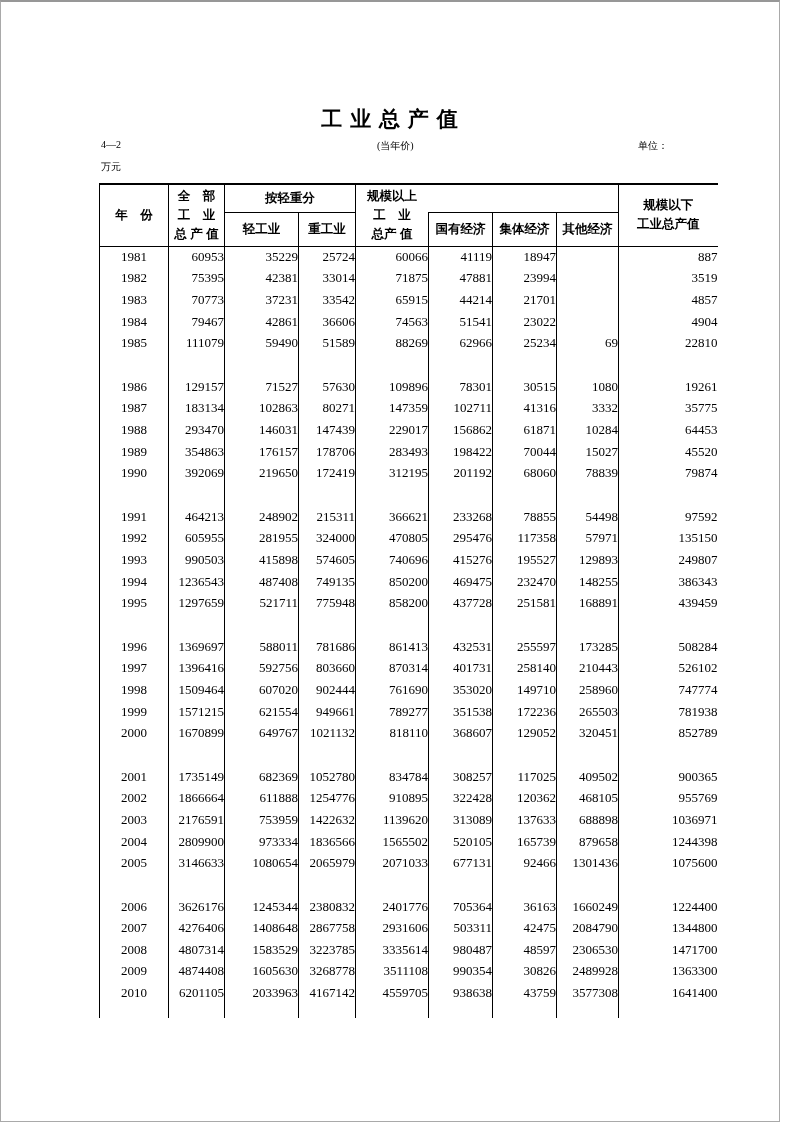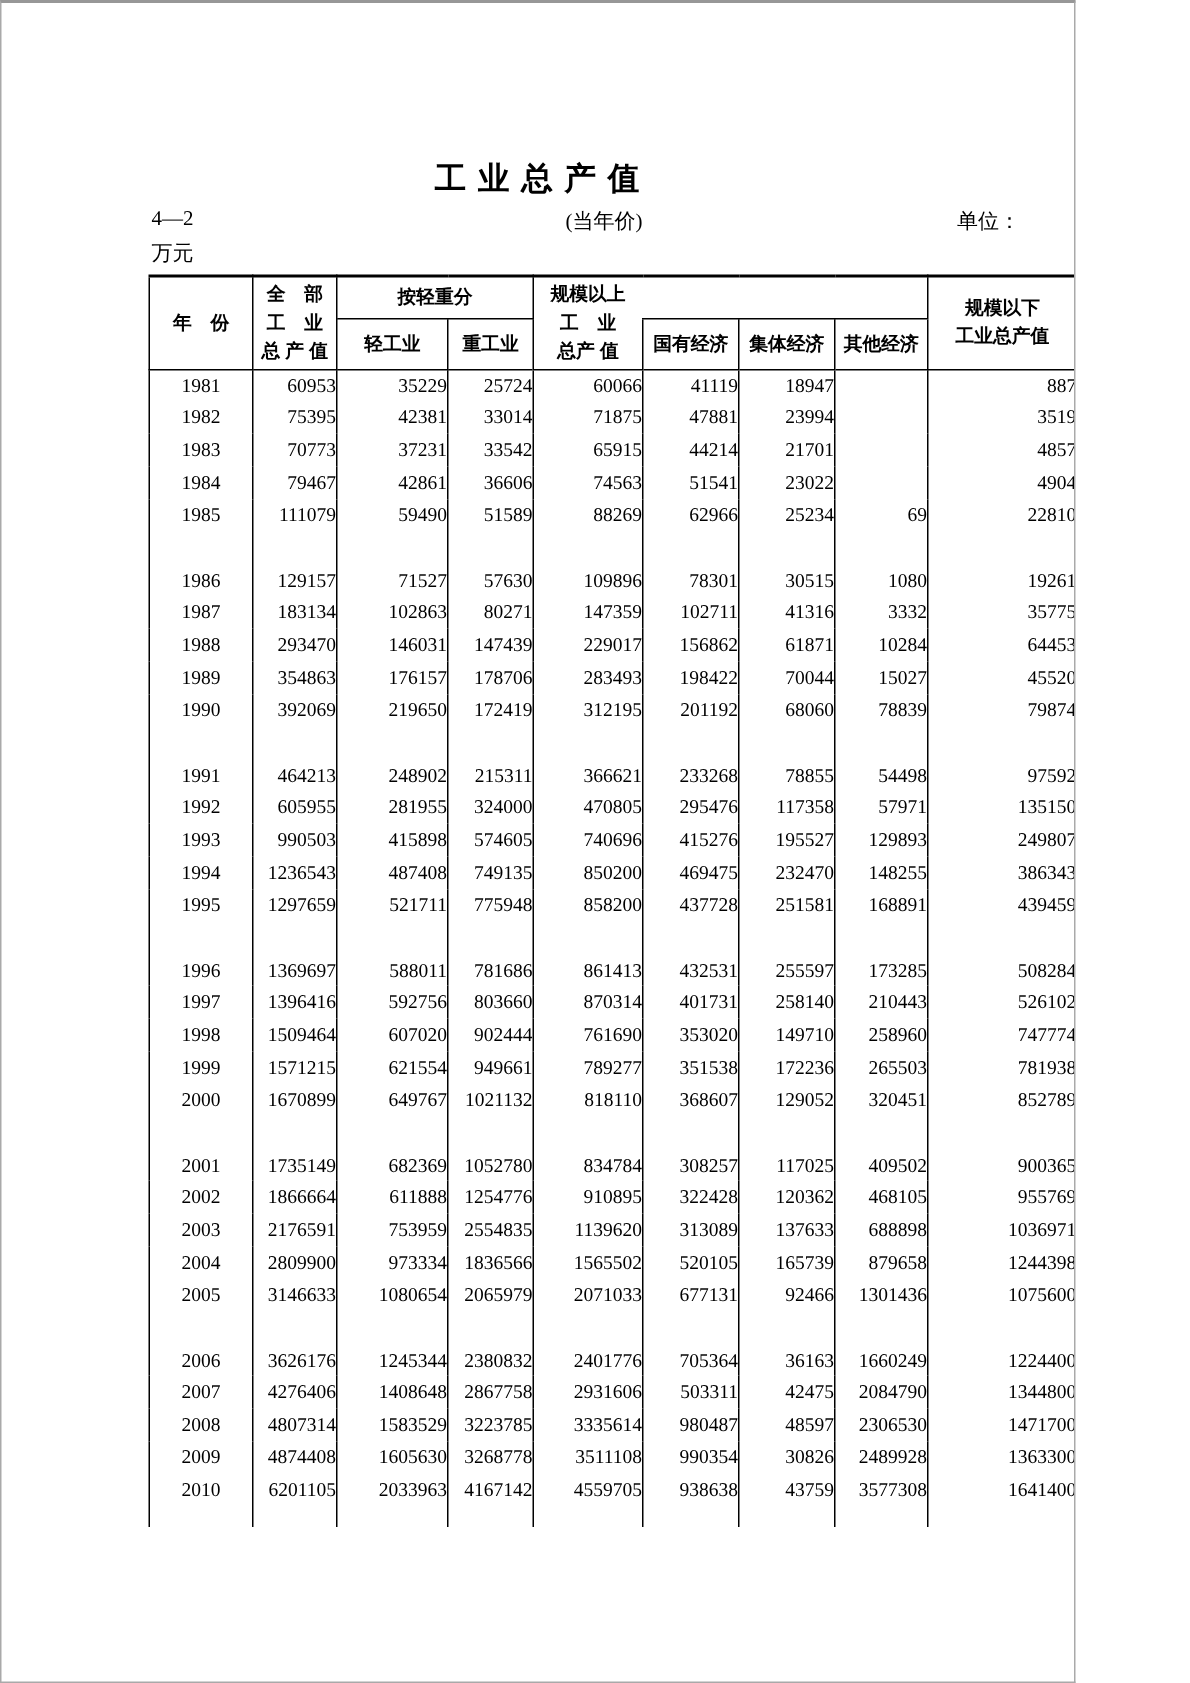--- a/index.html
+++ b/index.html
@@ -1,39 +1,39 @@
 <!DOCTYPE html>
 <html><head>
 <meta charset="utf-8">
 <style>
   html, body { margin: 0; padding: 0; background: #ffffff; }
   .page {
     position: relative;
-    width: 717px;
+    width: 780px;
     height: 1122px;
     box-sizing: border-box;
     background: #ffffff;
     border: 1px solid #a9a9a9;
     border-top: 2px solid #979797;
     overflow: hidden;
     font-family: "Liberation Serif", serif;
     color: #000;
   }
   .title {
     position: absolute;
     top: 103px; left: 0;
     width: 100%;
     text-align: center;
     font-family: "Liberation Sans", sans-serif;
     font-weight: bold;
     font-size: 21px;
     letter-spacing: 1px;
     white-space: pre;
   }
-  .meta-item { position: absolute; font-size: 14px; white-space: pre; }
+  .meta-item { position: absolute; font-size: 10px; white-space: pre; }
   .table-no   { top: 137px; left: 100px; }
   .price-note { top: 137px; left: 352px; margin-left: 24px; }
   .unit-label { top: 137px; left: 637px; }
   .unit-value { top: 158px; left: 100px; font-family: Liberation Mono, monospace; }
 
   table.t {
     position: absolute;
     left: 98px; top: 181px;
     width: 618px;
     border-collapse: collapse;
@@ -395,21 +395,21 @@
           <td class="br num">910895</td>
           <td class="br num">322428</td>
           <td class="br num">120362</td>
           <td class="br num">468105</td>
           <td class="num">955769</td>
         </tr>
         <tr class="datarow">
           <td class="bl br year">2003</td>
           <td class="br num">2176591</td>
           <td class="br num">753959</td>
-          <td class="br num">2554835</td>
+          <td class="br num">1422632</td>
           <td class="br num">1139620</td>
           <td class="br num">313089</td>
           <td class="br num">137633</td>
           <td class="br num">688898</td>
           <td class="num">1036971</td>
         </tr>
         <tr class="datarow">
           <td class="bl br year">2004</td>
           <td class="br num">2809900</td>
           <td class="br num">973334</td>

